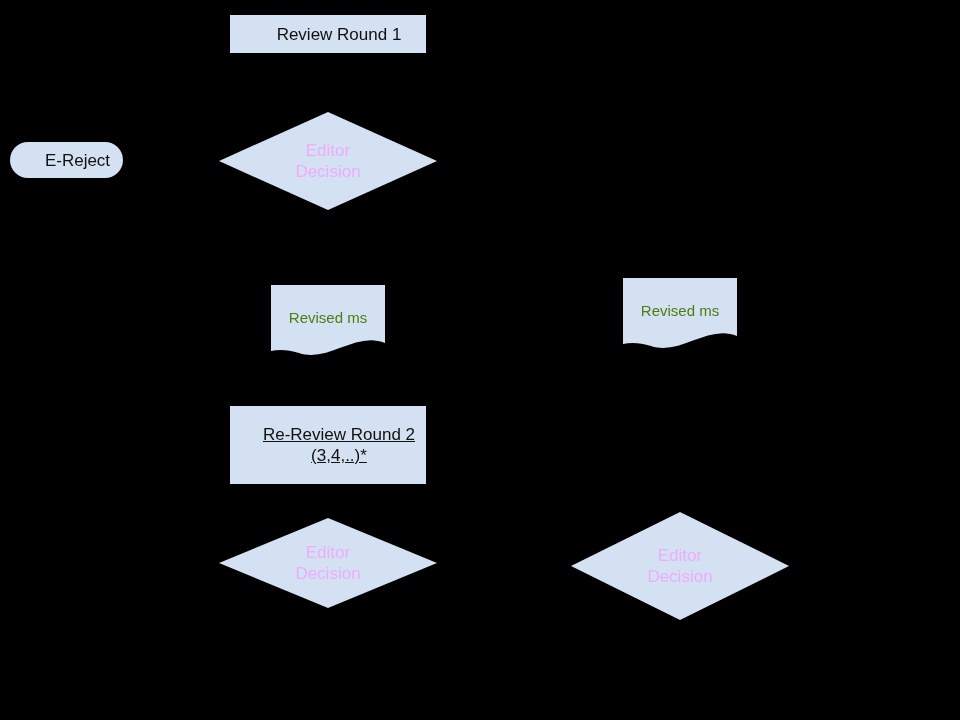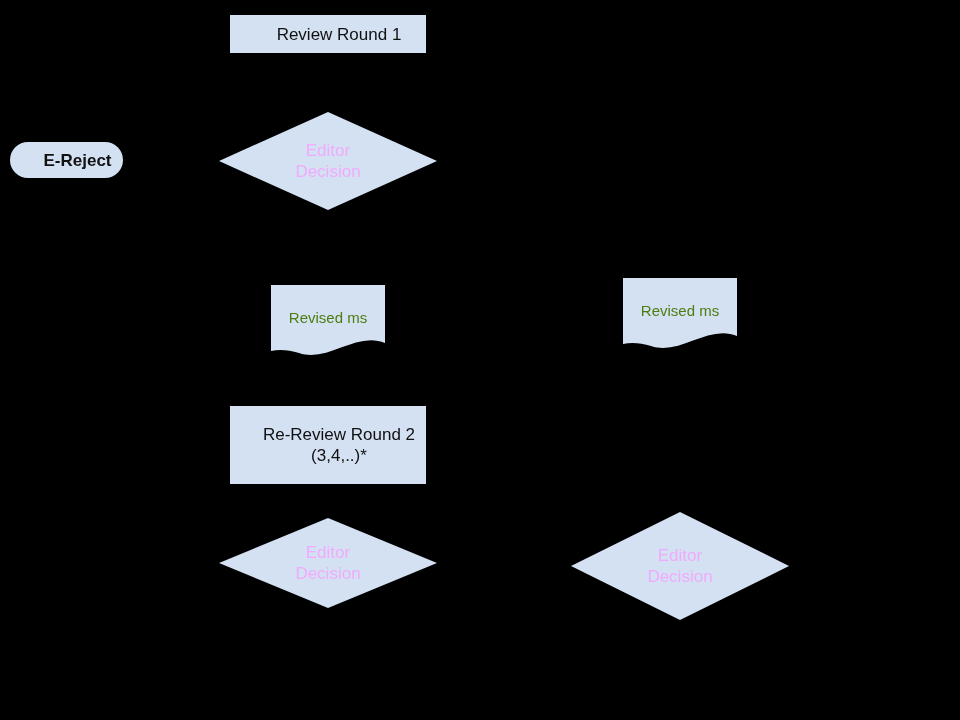--- a/index.html
+++ b/index.html
@@ -84,21 +84,21 @@
 </style>
 </head>
 <body>
 
 <div id="canvas">
 
   <div class="node rect" style="left:230px; top:15px; width:196px; height:38px;">
     <span>Review Round 1</span>
   </div>
 
-  <div class="node pill" style="left:10px; top:142px; width:113px; height:36px;font-weight:bold;">
+  <div class="node pill" style="left:10px; top:142px; width:113px; height:36px;">
     <span>E-Reject</span>
   </div>
 
   <div class="diamond-wrap" style="left:219px; top:112px; width:218px; height:98px;">
     <svg viewBox="0 0 218 98" preserveAspectRatio="none">
       <polygon points="109,0 218,49 109,98 0,49" fill="#d4e1f2"></polygon>
     </svg>
     <div class="diamond-label">Editor
 Decision</div>
   </div>
@@ -110,21 +110,21 @@
     <div class="doc-label" style="top:22px; height:21px;">Revised ms</div>
   </div>
 
   <div class="doc-wrap" style="left:623px; top:278px; width:114px; height:70px;">
     <svg viewBox="0 0 114 70" preserveAspectRatio="none">
       <path d="M0,0 L114,0 L114,58 C85,46 57,78 28,68 C18,65 9,64 0,66 Z" fill="#d4e1f2"></path>
     </svg>
     <div class="doc-label" style="top:22px; height:21px;">Revised ms</div>
   </div>
 
-  <div class="node rect" style="left:230px; top:406px; width:196px; height:78px;">
+  <div class="node rect" style="left:230px; top:406px; width:196px; height:78px;text-decoration:underline;">
     <span>Re-Review Round 2
 (3,4,..)*</span>
   </div>
 
   <div class="diamond-wrap" style="left:219px; top:518px; width:218px; height:90px;">
     <svg viewBox="0 0 218 90" preserveAspectRatio="none">
       <polygon points="109,0 218,45 109,90 0,45" fill="#d4e1f2"></polygon>
     </svg>
     <div class="diamond-label">Editor
 Decision</div>

